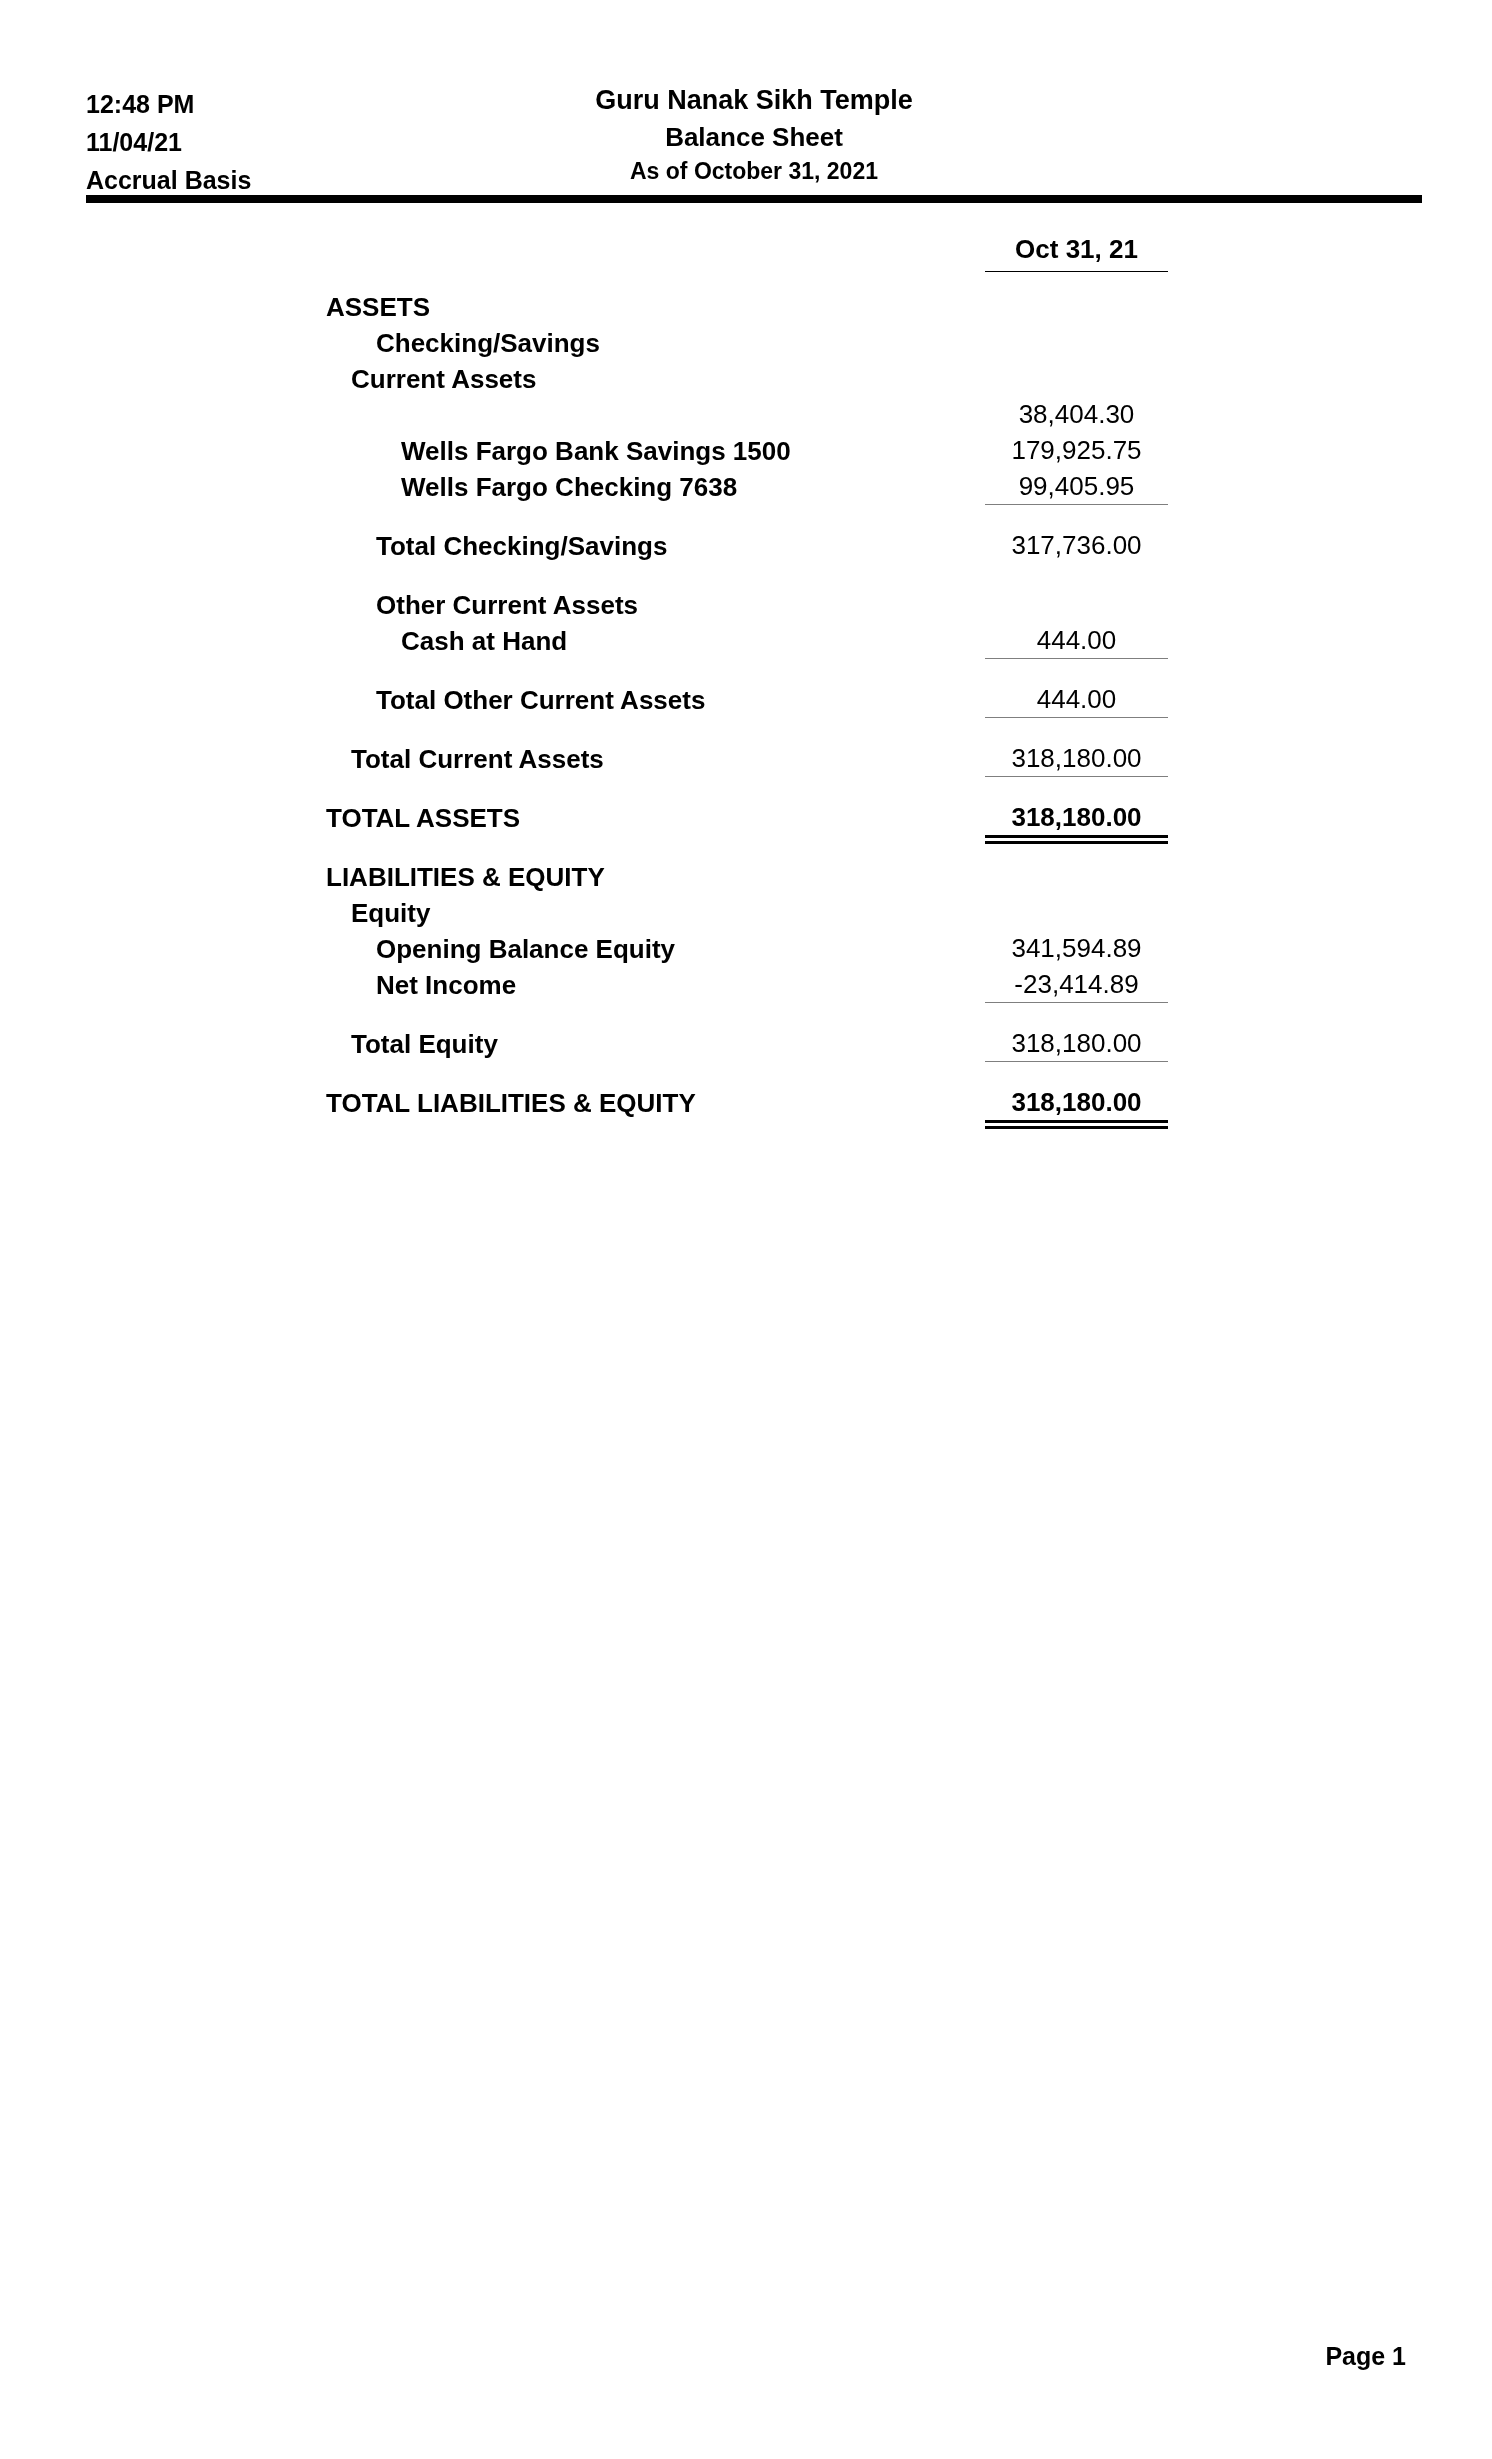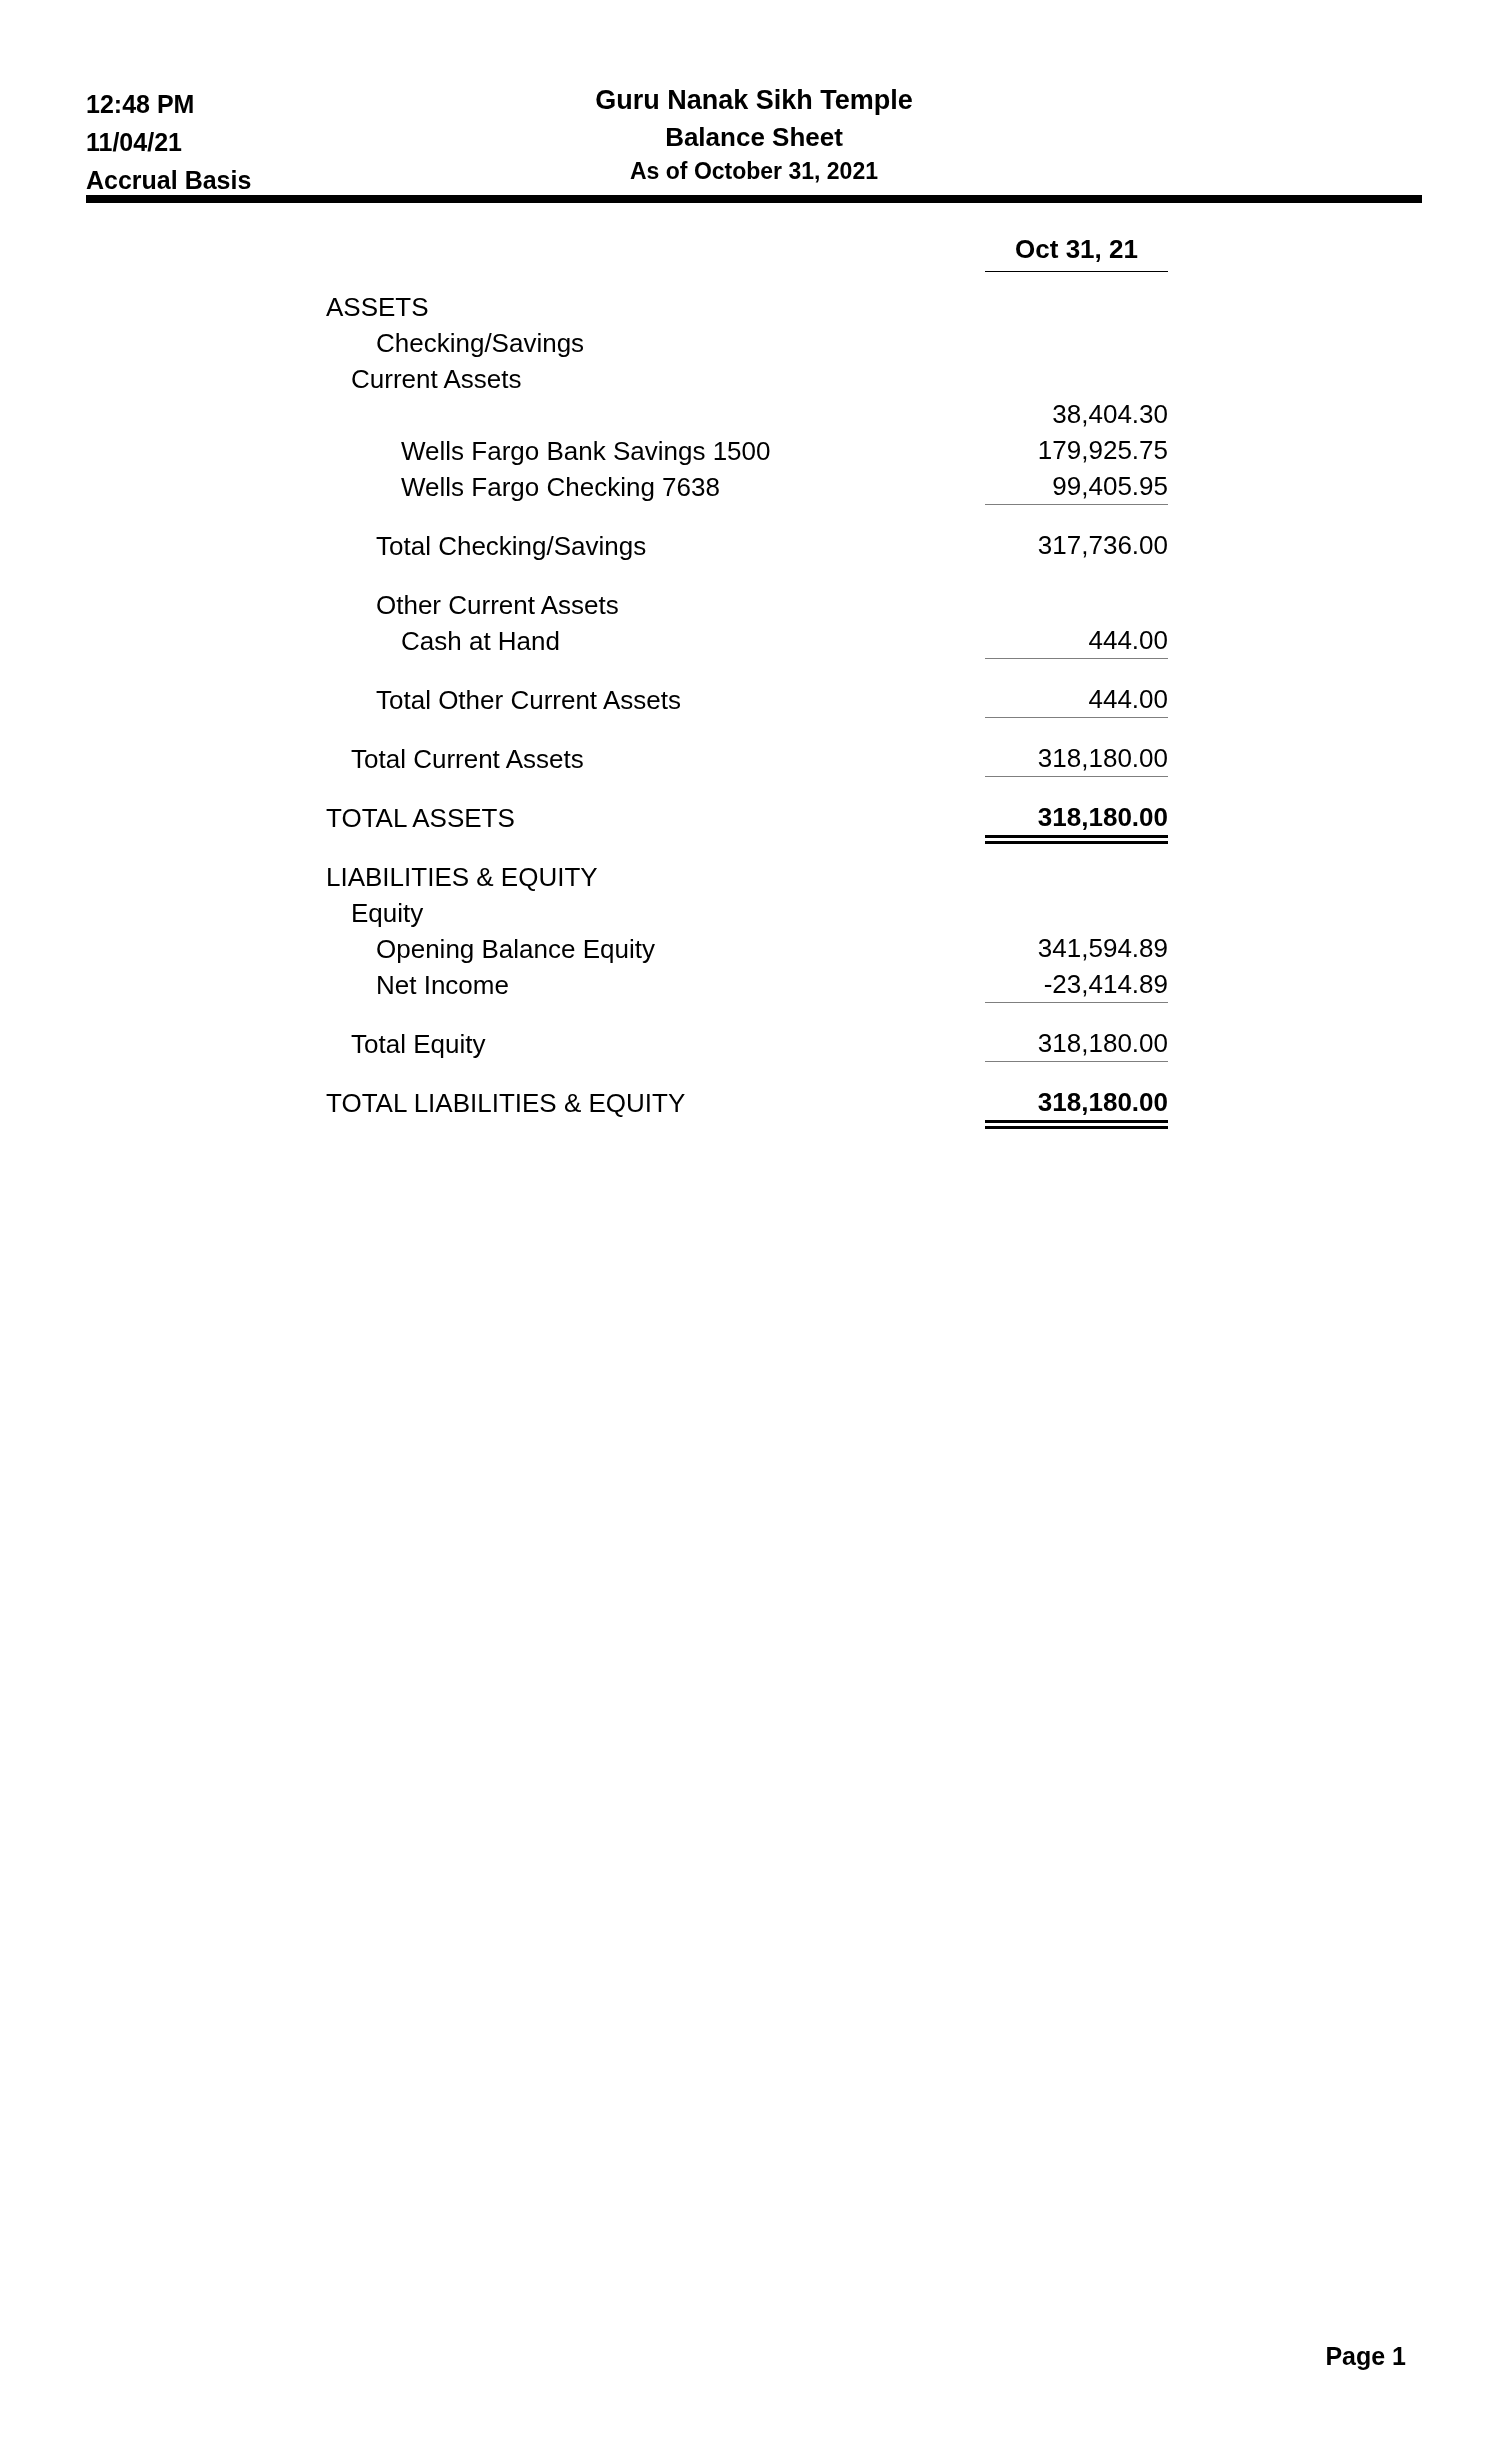--- a/index.html
+++ b/index.html
@@ -30,23 +30,23 @@
   .col-header {
     margin: 31px 0 19px 899px;
     width: 183px; box-sizing: border-box;
     text-align: center; font-weight: bold; font-size: 26px;
     padding-bottom: 5.8px; border-bottom: 1.9px solid #000;
   }
   
   .rows { margin-left: 240px; width: 842px; }
   .row { display: flex; height: 36px; align-items: flex-start; font-size: 26px; }
   .row.gap { margin-top: 23px; }
-  .row .label { font-weight: normal; line-height: 33px; white-space: nowrap; }
+  .row .label { font-weight: bold; line-height: 33px; white-space: nowrap; }
   .row .value {
-    width: 183px; margin-left: auto; text-align: right;
+    width: 183px; margin-left: auto; text-align: center;
     line-height: 31px; padding-bottom: 1.9px; box-sizing: content-box;
     white-space: nowrap;
   }
   .i0 { padding-left: 0; }
   .i1 { padding-left: 25px; }
   .i2 { padding-left: 50px; }
   .i3 { padding-left: 75px; }
   .value.bold { font-weight: bold; }
   .value.u-single { border-bottom: 1.9px solid #7f7f7f; }
   .value.u-double { border-bottom: 9.6px double #000; }

